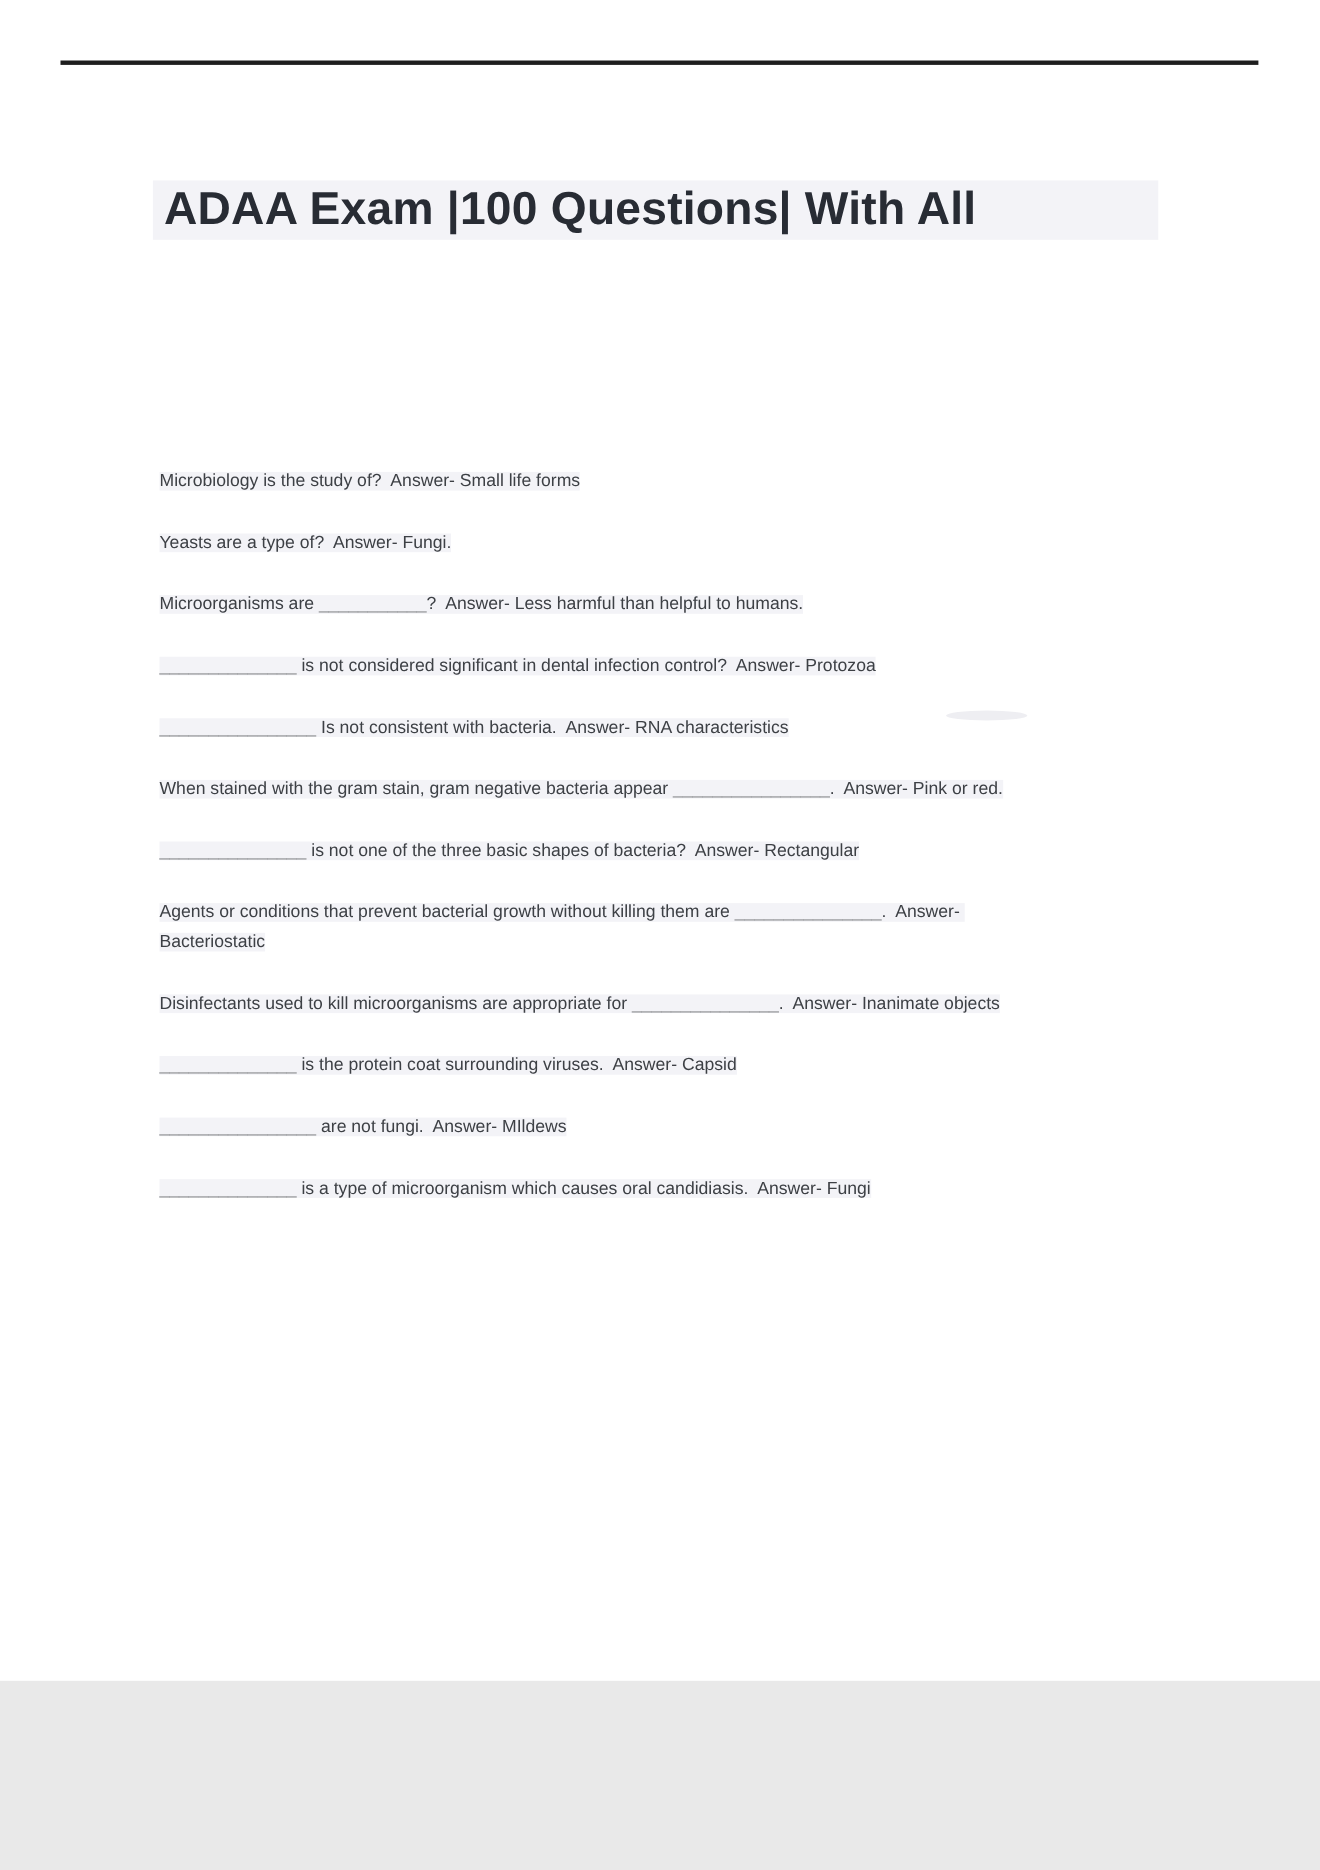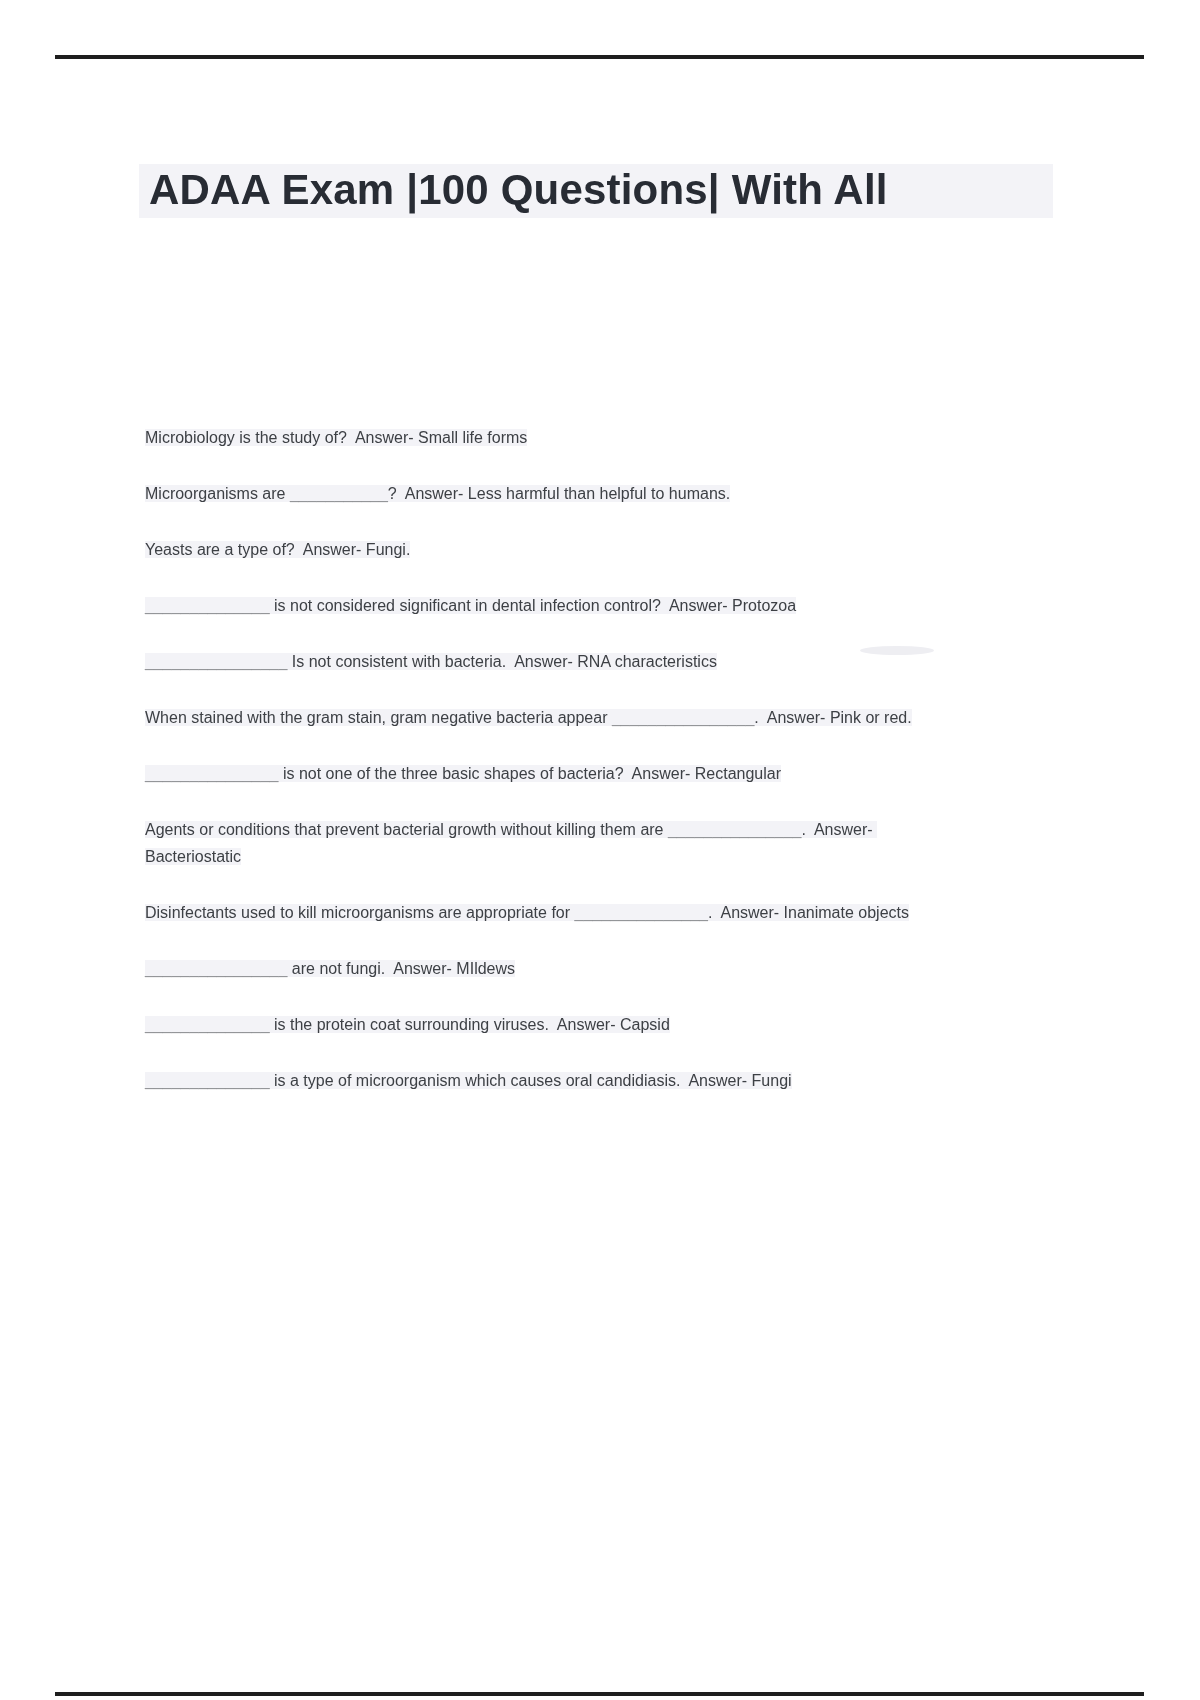--- a/index.html
+++ b/index.html
@@ -7,21 +7,21 @@
     --text:#3d4045;
     --title_text:#282c34;
     --rule:#1e1e1e;
     --blank:#8e9093;
   }
   html,body{margin:0;padding:0;}
   body{background:#e9e9e9;}
   .page{
     position:relative;
     width:1200px;
-    height:1700px;
+    height:1528px;
     margin:0 auto;
     background:#ffffff;
     font-family:"Liberation Sans","DejaVu Sans",sans-serif;
     overflow:hidden;
   }
   .rule{
     position:absolute;
     left:55px;
     width:1089px;
     height:4px;
@@ -78,41 +78,41 @@
   <div class="rule top"></div>
 
   <h1 class="doc-title">
     <div>ADAA Exam |100 Questions| With All</div>
   </h1>
 
   <div class="qa-list">
   <p><span class="hl">Microbiology is the study of?  Answer- Small life forms</span></p>
 
 
+  <p><span class="hl">Yeasts are a type of?  Answer- Fungi.</span></p>
+
   <p><span class="hl">Microorganisms are <span class="blank">___________</span>?  Answer- Less harmful than helpful to humans.</span></p>
-
-  <p><span class="hl">Yeasts are a type of?  Answer- Fungi.</span></p>
 
   <p><span class="hl"><span class="blank">______________</span> is not considered significant in dental infection control?  Answer- Protozoa</span></p>
 
   <p><span class="hl"><span class="blank">________________</span> Is not consistent with bacteria.  Answer- RNA characteristics</span></p>
 
   <p><span class="hl">When stained with the gram stain, gram negative bacteria appear <span class="blank">________________</span>.  Answer- Pink or red.</span></p>
 
 
   <p><span class="hl"><span class="blank">_______________</span> is not one of the three basic shapes of bacteria?  Answer- Rectangular</span></p>
 
   <p><span class="hl">Agents or conditions that prevent bacterial growth without killing them are <span class="blank">_______________</span>.  Answer- Bacteriostatic</span></p>
 
   <p><span class="hl">Disinfectants used to kill microorganisms are appropriate for <span class="blank">_______________</span>.  Answer- Inanimate objects</span></p>
 
 
+  <p><span class="hl"><span class="blank">______________</span> is the protein coat surrounding viruses.  Answer- Capsid</span></p>
+
   <p><span class="hl"><span class="blank">________________</span> are not fungi.  Answer- MIldews</span></p>
-
-  <p><span class="hl"><span class="blank">______________</span> is the protein coat surrounding viruses.  Answer- Capsid</span></p>
 
   <p><span class="hl"><span class="blank">______________</span> is a type of microorganism which causes oral candidiasis.  Answer- Fungi</span></p>
 </div>
 
   <div class="smudge"></div>
 
   <div class="rule bottom"></div>
 </div>
 
 </body></html>

